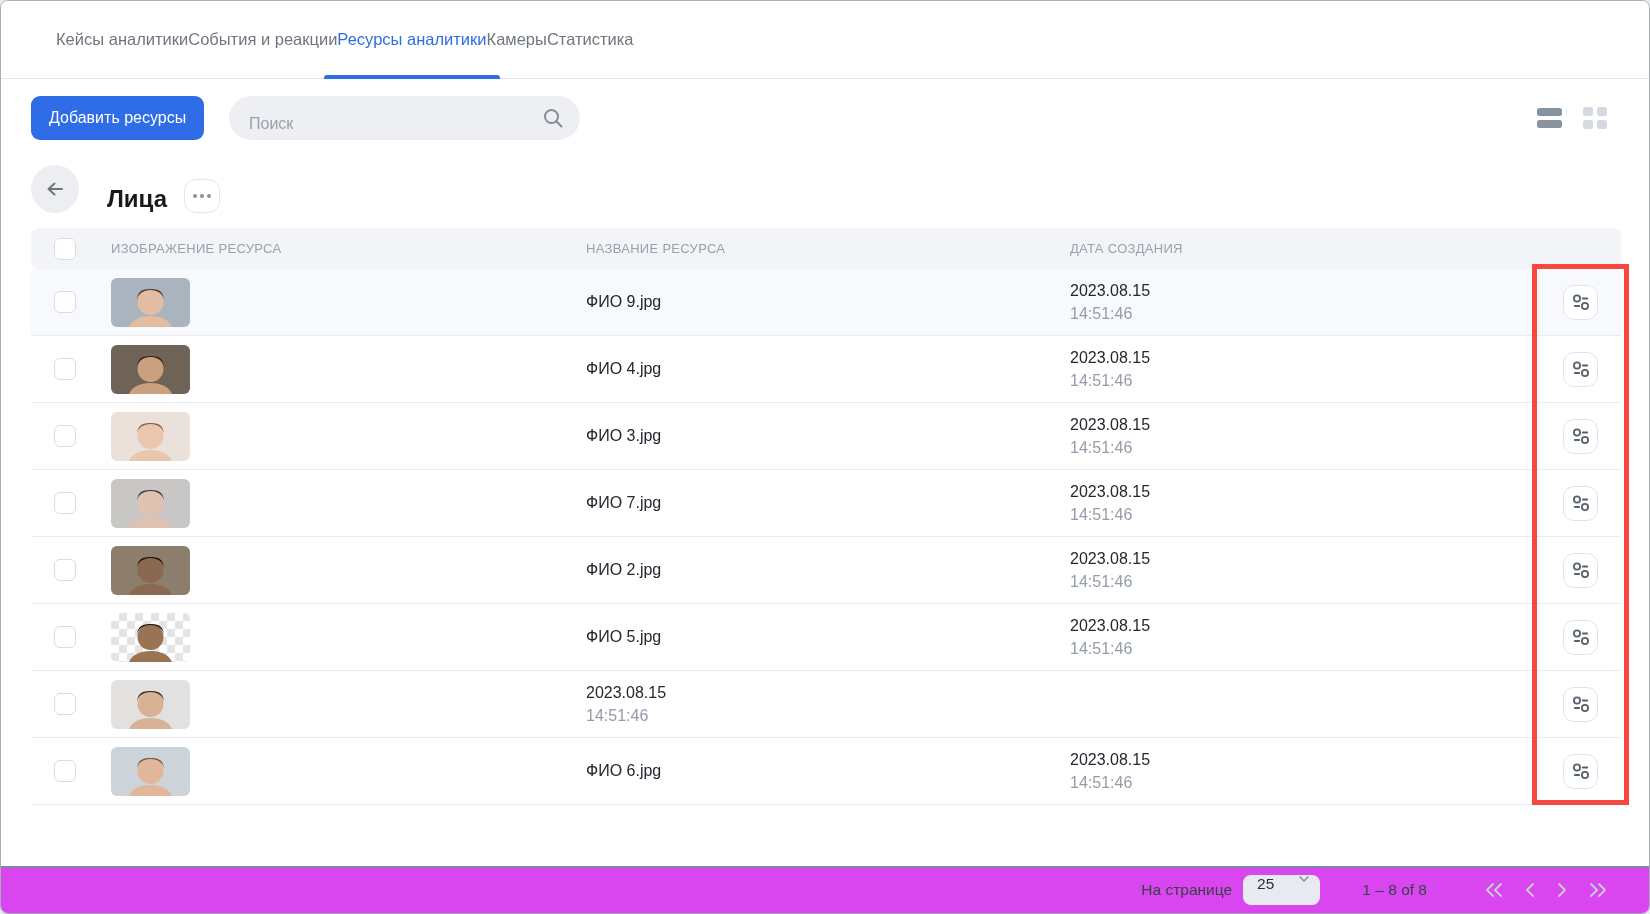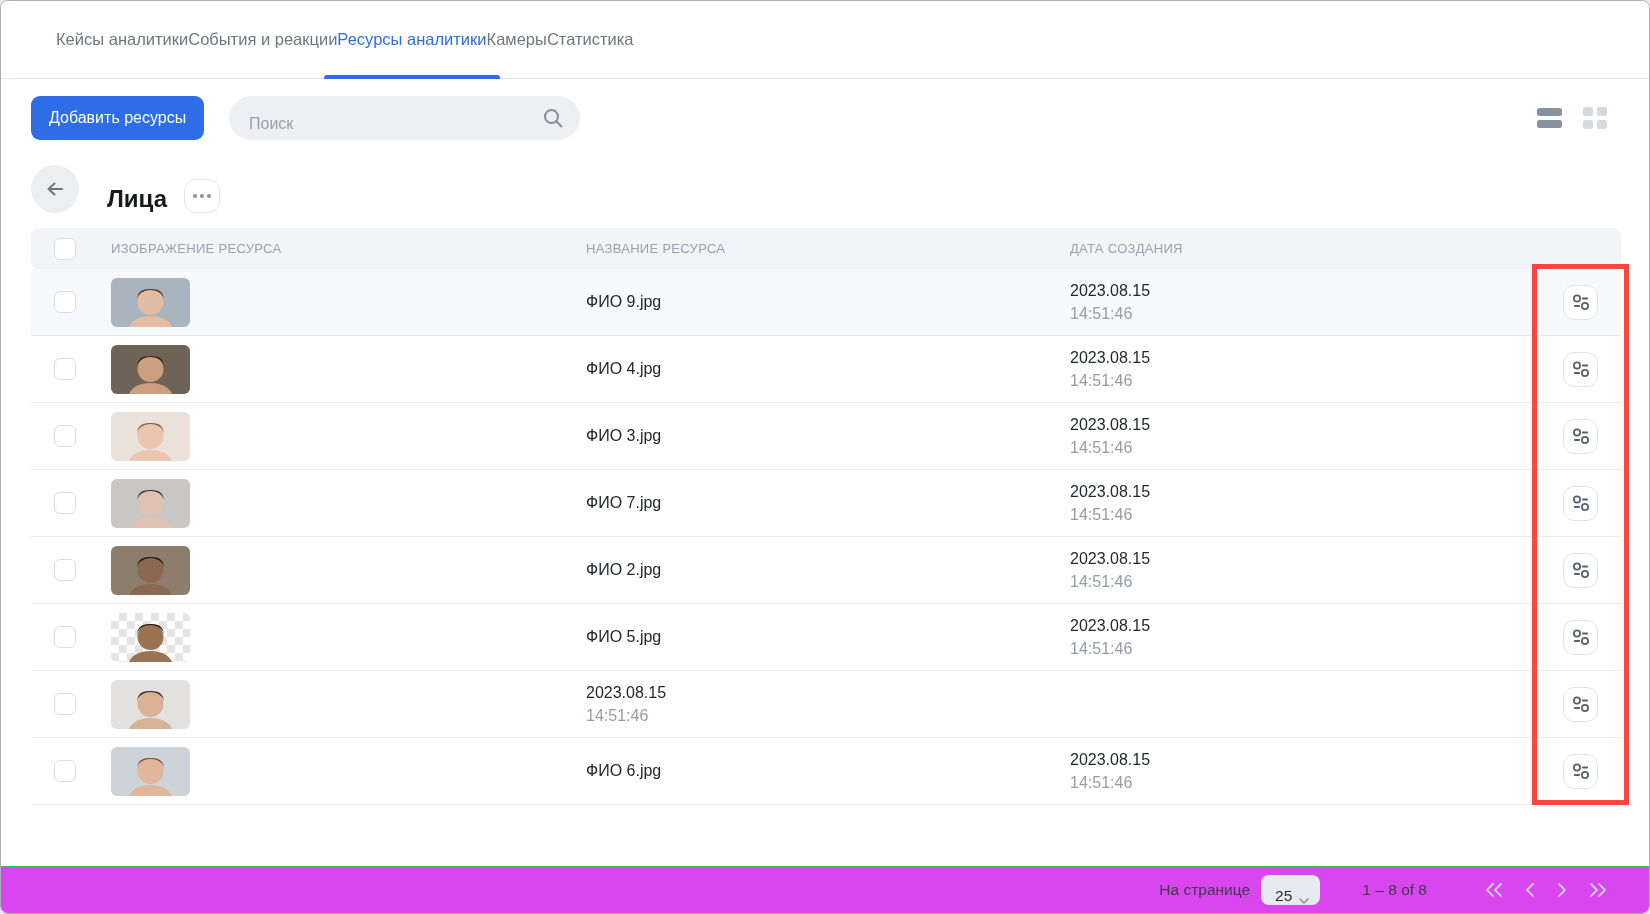--- a/index.html
+++ b/index.html
@@ -67,21 +67,21 @@
     border:1px solid #e0e4ea; display:flex; align-items:center; justify-content:center; cursor:pointer; }
   .h-img { width:475px; } .h-name { width:484px; } .h-date { width:493px; }
   
   .highlight-box { position:absolute; left:1531px; top:263px; width:97px; height:541px;
     border:5px solid #f8473d; pointer-events:none; z-index:20; }
   
   .footer { position:absolute; left:0; right:0; bottom:0; height:47px; border-top:1px solid #22c55e;
     display:flex; align-items:center; justify-content:flex-end; background:#d946ef; }
   .pp-label { font-size:15.5px; color:#3b4049; }
   .pp-pill { margin-left:11px; height:30px; padding:0 10px 0 14px; background:#e8eaf1; border-radius:8px;
-    display:flex; align-items:flex-end; gap:6px; font-size:15.5px; color:#2b2f36; cursor:pointer; }
+    display:flex; align-items:flex-start; gap:24px; font-size:15.5px; color:#2b2f36; cursor:pointer; }
   .range { margin-left:42px; font-size:15.5px; color:#3b4049; }
   .pager { margin-left:54px; margin-right:38px; display:flex; align-items:center; gap:14px; }
   .pager button { background:none; border:none; cursor:pointer; padding:2px; display:flex; }
 </style>
 </head>
 <body>
 
 <div class="frame">
 
   <nav class="tabsbar">

